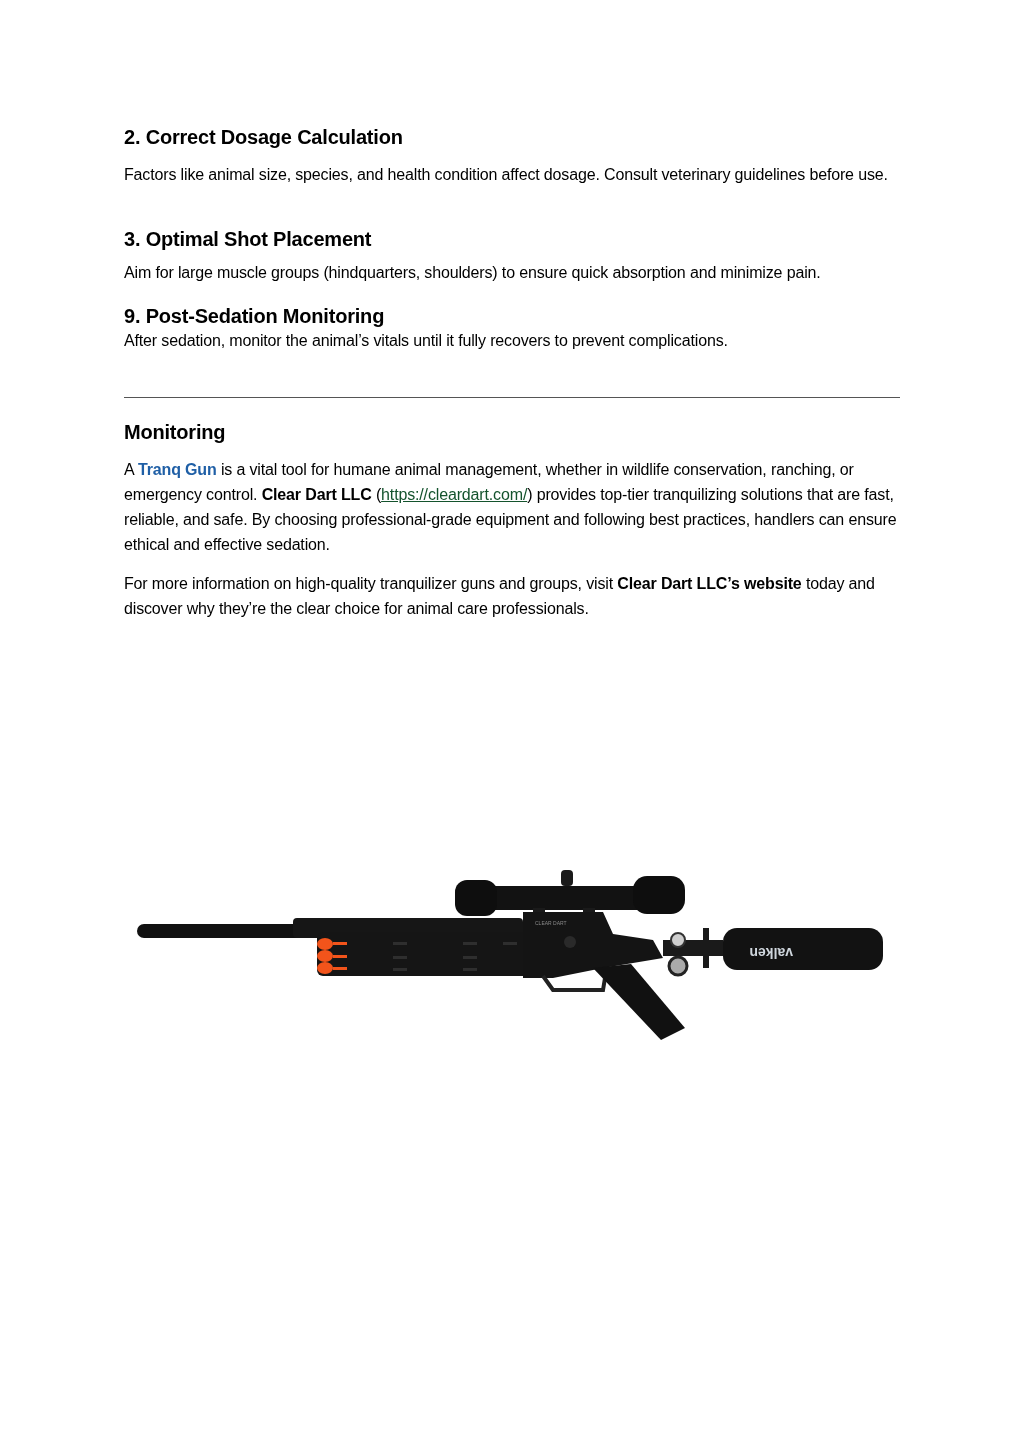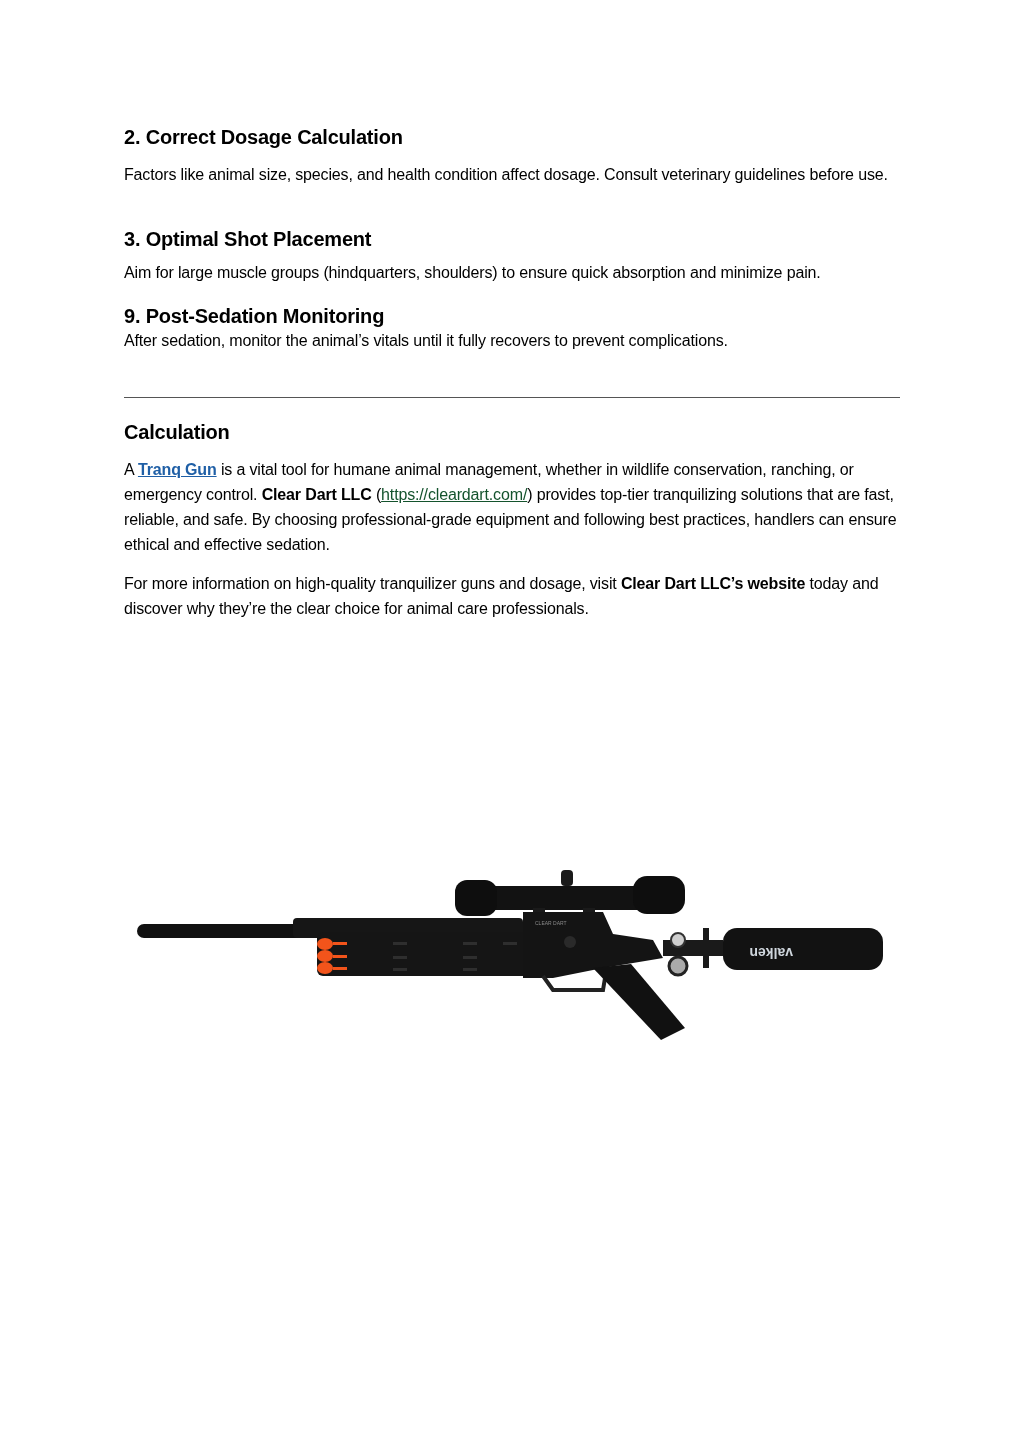--- a/index.html
+++ b/index.html
@@ -1,45 +1,45 @@
 <!DOCTYPE html>
 <html><head>
 <meta charset="utf-8">
 <style>
   html, body { margin: 0; padding: 0; background: #ffffff; }
   body { width: 1023px; height: 1447px; position: relative; overflow: hidden;
          font-family: "Liberation Sans", sans-serif; color: #000; }
   .page { position: absolute; left: 124px; top: 0; width: 776px; }
   .h { position: absolute; left: 0; font-weight: bold; font-size: 20px; letter-spacing: -0.2px; }
   .p { position: absolute; left: 0; width: 776px; font-size: 16px; line-height: 25px; letter-spacing: -0.15px; }
-  .link-strong { color: #1f5fa6; font-weight: bold; text-decoration: underline; }
+  .link-strong { color: #1f5fa6; font-weight: bold; }
   .link { color: #14532d; text-decoration: underline; }
   .hr { position: absolute; left: 0; top: 397px; width: 776px; height: 0; border-top: 1px solid #555; }
   .imgwrap { position: absolute; left: 133px; top: 868px; width: 760px; height: 180px; }
 </style>
 </head>
 <body>
 
 <div class="page">
   <div class="h" style="top:126px">2. Correct Dosage Calculation</div>
   <div class="p" style="top:162px">Factors like animal size, species, and health condition affect dosage. Consult veterinary guidelines before use.</div>
 
   <div class="h" style="top:228px">3. Optimal Shot Placement</div>
   <div class="p" style="top:260px">Aim for large muscle groups (hindquarters, shoulders) to ensure quick absorption and minimize pain.</div>
 
   <div class="h" style="top:305px">9. Post-Sedation Monitoring</div>
   <div class="p" style="top:328px">After sedation, monitor the animal’s vitals until it fully recovers to prevent complications.</div>
 
   <div class="hr"></div>
 
-  <div class="h" style="top:421px">Calculation</div>
+  <div class="h" style="top:421px">Monitoring</div>
 
   <div class="p" style="top:457px"><span>A </span><a class="link-strong">Tranq Gun</a><span> is a vital tool for humane animal management, whether in wildlife conservation, ranching, or emergency control. </span><b>Clear Dart LLC</b><span> (</span><a class="link">https://cleardart.com/</a><span>) provides top-tier tranquilizing solutions that are fast, reliable, and safe. By choosing professional-grade equipment and following best practices, handlers can ensure ethical and effective sedation.</span></div>
 
-  <div class="p" style="top:571px"><span>For more information on high-quality tranquilizer guns and dosage, visit </span><b>Clear Dart LLC’s website</b><span> today and discover why they’re the clear choice for animal care professionals.</span></div>
+  <div class="p" style="top:571px"><span>For more information on high-quality tranquilizer guns and groups, visit </span><b>Clear Dart LLC’s website</b><span> today and discover why they’re the clear choice for animal care professionals.</span></div>
 </div>
 
 <div class="imgwrap">
   <svg width="760" height="180" viewBox="0 0 760 180">
 
     <rect x="4" y="56" width="230" height="14" rx="7" fill="#111"></rect>
 
     <rect x="160" y="50" width="230" height="20" rx="4" fill="#161616"></rect>
 
     <rect x="330" y="18" width="210" height="24" rx="10" fill="#121212"></rect>

